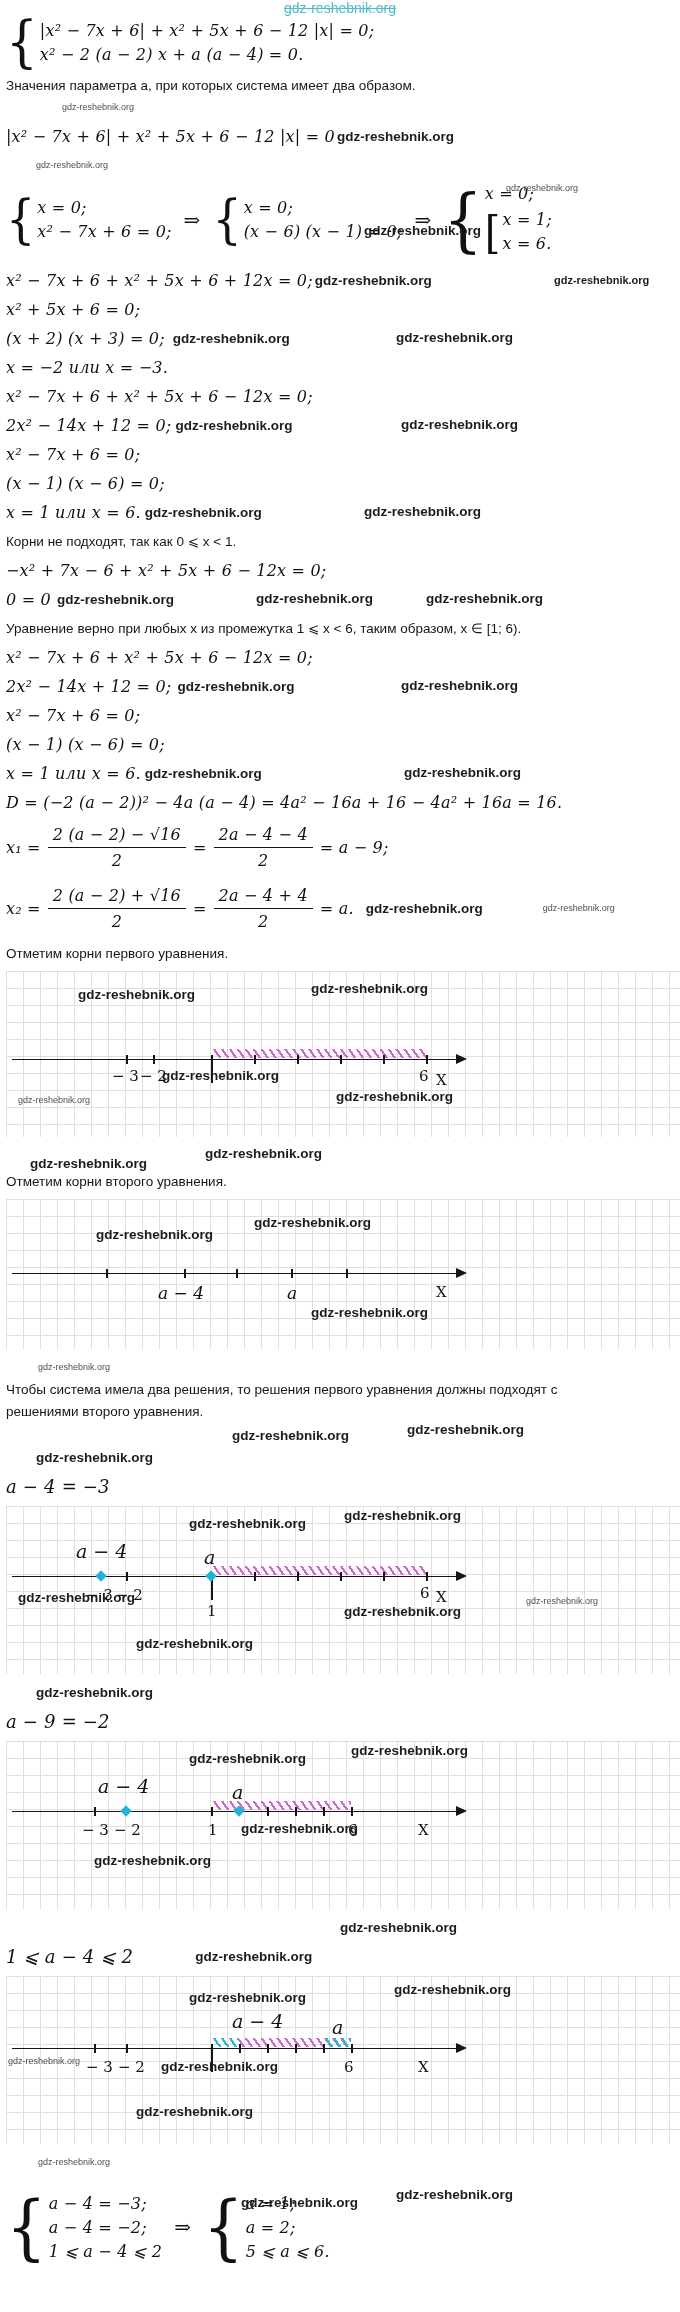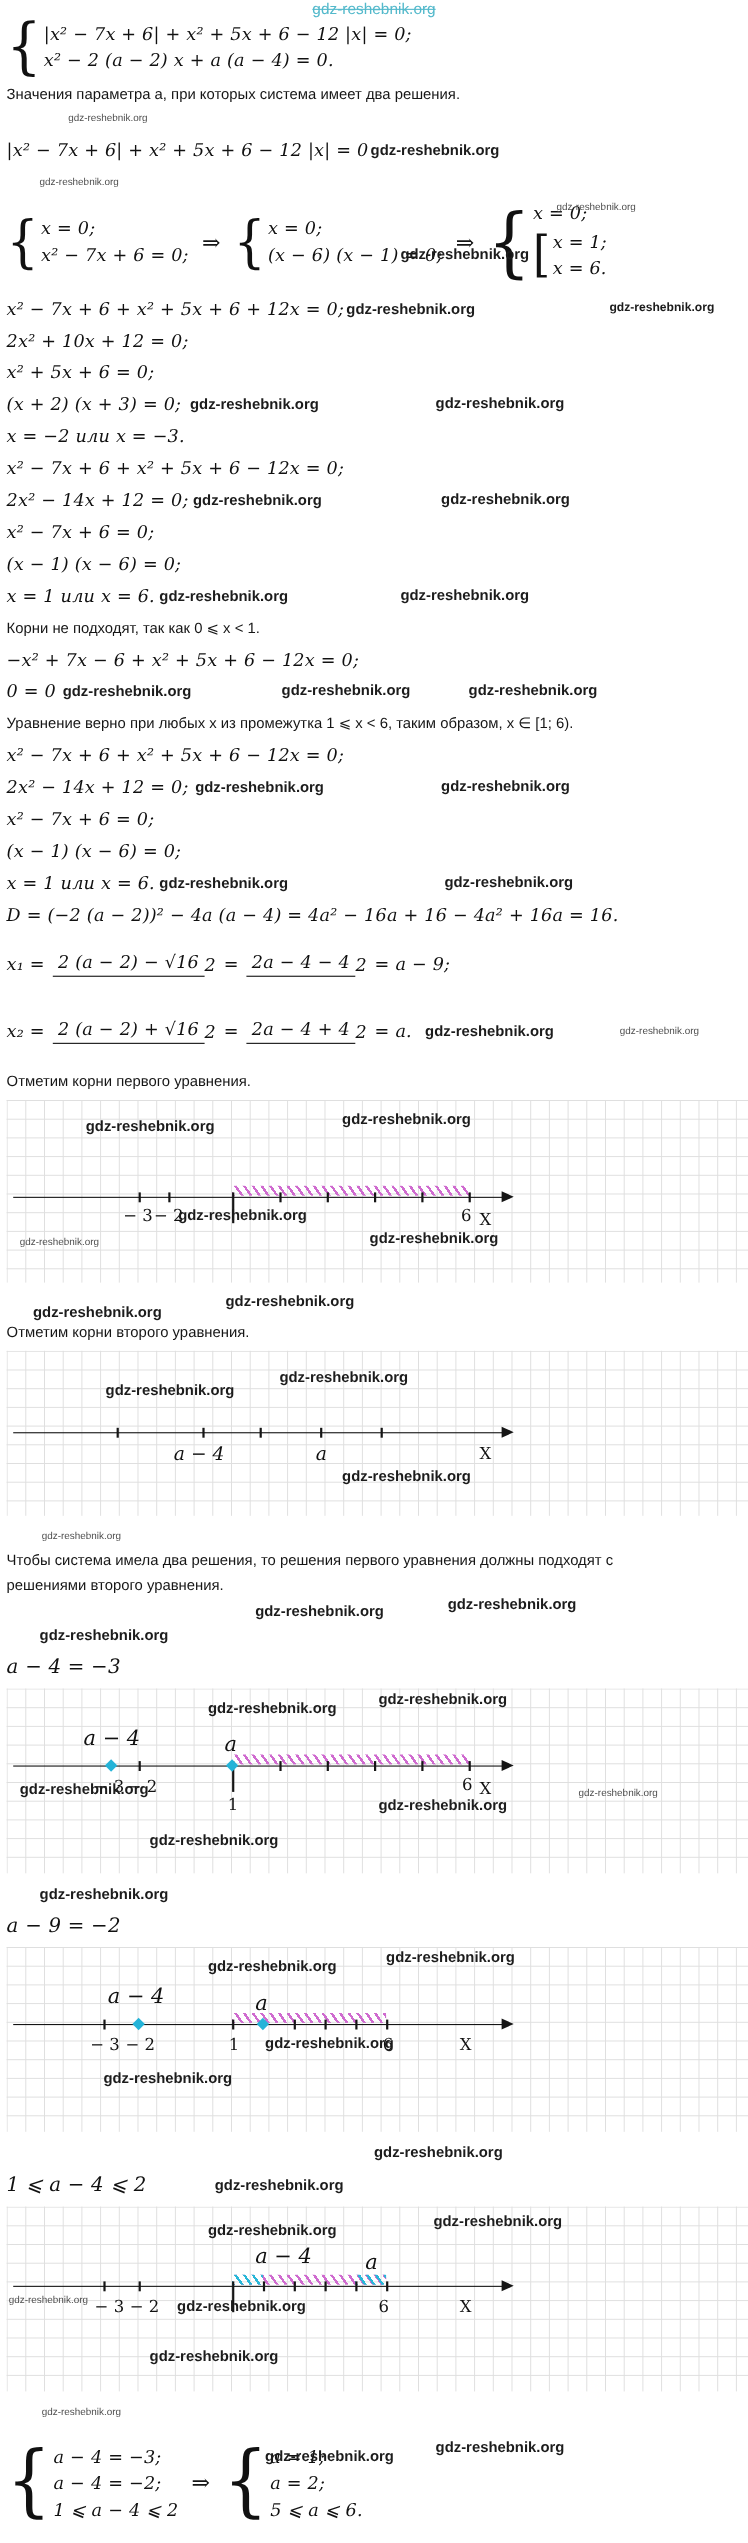--- a/index.html
+++ b/index.html
@@ -17,21 +17,21 @@
   .wm-top { position:absolute; left:0; right:0; top:0; text-align:center; color:#53b9cb; font-size:14px; text-decoration:line-through; font-weight:400; }
   .abs { position:absolute; }
 
   .sys { display:flex; align-items:center; }
   .brace { font-family:"DejaVu Serif",serif; font-style:normal; line-height:.9; transform:scaleY(1.12); color:#111; }
   .sys-lines { display:flex; flex-direction:column; justify-content:center; margin-left:2px; }
   .sys-lines > div { margin:2.5px 0; }
   .inner { display:flex; align-items:center; }
   .imp { font-family:"DejaVu Serif",serif; font-style:normal; font-size:20px; margin:0 12px; }
 
-  .frac { display:inline-flex; flex-direction:row; align-items:center; margin:0 7px; }
+  .frac { display:inline-flex; flex-direction:column; align-items:center; margin:0 7px; }
   .frac .num { padding:0 5px 3px; border-bottom:1.4px solid #111; text-align:center; }
   .frac .den { padding-top:3px; text-align:center; }
 
   .diagram { position:relative; width:674px; margin:8px 0;
     background-image: linear-gradient(to right,#dfdfdf 1px,transparent 1px),
                       linear-gradient(to bottom,#dfdfdf 1px,transparent 1px);
     background-size:17px 17px; }
   .diagram .abs { position:absolute; }
   .axis { height:0; border-top:1.7px solid #151515; }
   .arrowhead { width:0; height:0; border-left:11px solid #151515; border-top:5px solid transparent; border-bottom:5px solid transparent; }
@@ -54,21 +54,21 @@
     <div class="sys">
       <span class="brace" style="font-size:50px">{</span>
       <div class="sys-lines math">
         <div>|x² − 7x + 6| + x² + 5x + 6 − 12 |x| = 0;</div>
         <div>x² − 2 (a − 2) x + a (a − 4) = 0.</div>
       </div>
     </div>
   </div>
 
   <div class="row" style="margin:2px 0">
-    <span class="text">Значения параметра a, при которых система имеет два решения.</span>
+    <span class="text">Значения параметра a, при которых система имеет два образом.</span>
   </div>
 
   <div class="row" style="margin:0 0 2px">
     <span class="wms" style="margin-left:56px">gdz-reshebnik.org</span>
   </div>
 
   <div class="row">
     <span class="math">|x² − 7x + 6| + x² + 5x + 6 − 12 |x| = 0</span>
     <span class="wmb" style="margin-left:2px">gdz-reshebnik.org</span>
   </div>
@@ -109,23 +109,20 @@
     </div>
     <span class="wms abs" style="left:500px; top:2px">gdz-reshebnik.org</span>
     <span class="wmb abs" style="left:358px; top:42px">gdz-reshebnik.org</span>
   </div>
 
   <div class="row">
     <span class="math">x² − 7x + 6 + x² + 5x + 6 + 12x = 0;</span>
     <span class="wmb" style="margin-left:2px">gdz-reshebnik.org</span>
     <span class="wmb abs" style="left:548px; top:4px; font-size:11px">gdz-reshebnik.org</span>
   </div>
-  <div class="row">
-      <span class="math">2x² + 10x + 12 = 0;</span>
-    </div>
   <div class="row">
       <span class="math">x² + 5x + 6 = 0;</span>
     </div>
   <div class="row">
     <span class="math">(x + 2) (x + 3) = 0;</span>
     <span class="wmb" style="margin-left:8px">gdz-reshebnik.org</span>
     <span class="wmb abs" style="left:390px; top:2px">gdz-reshebnik.org</span>
   </div>
   <div class="row">
       <span class="math">x = −2 или x = −3.</span>

